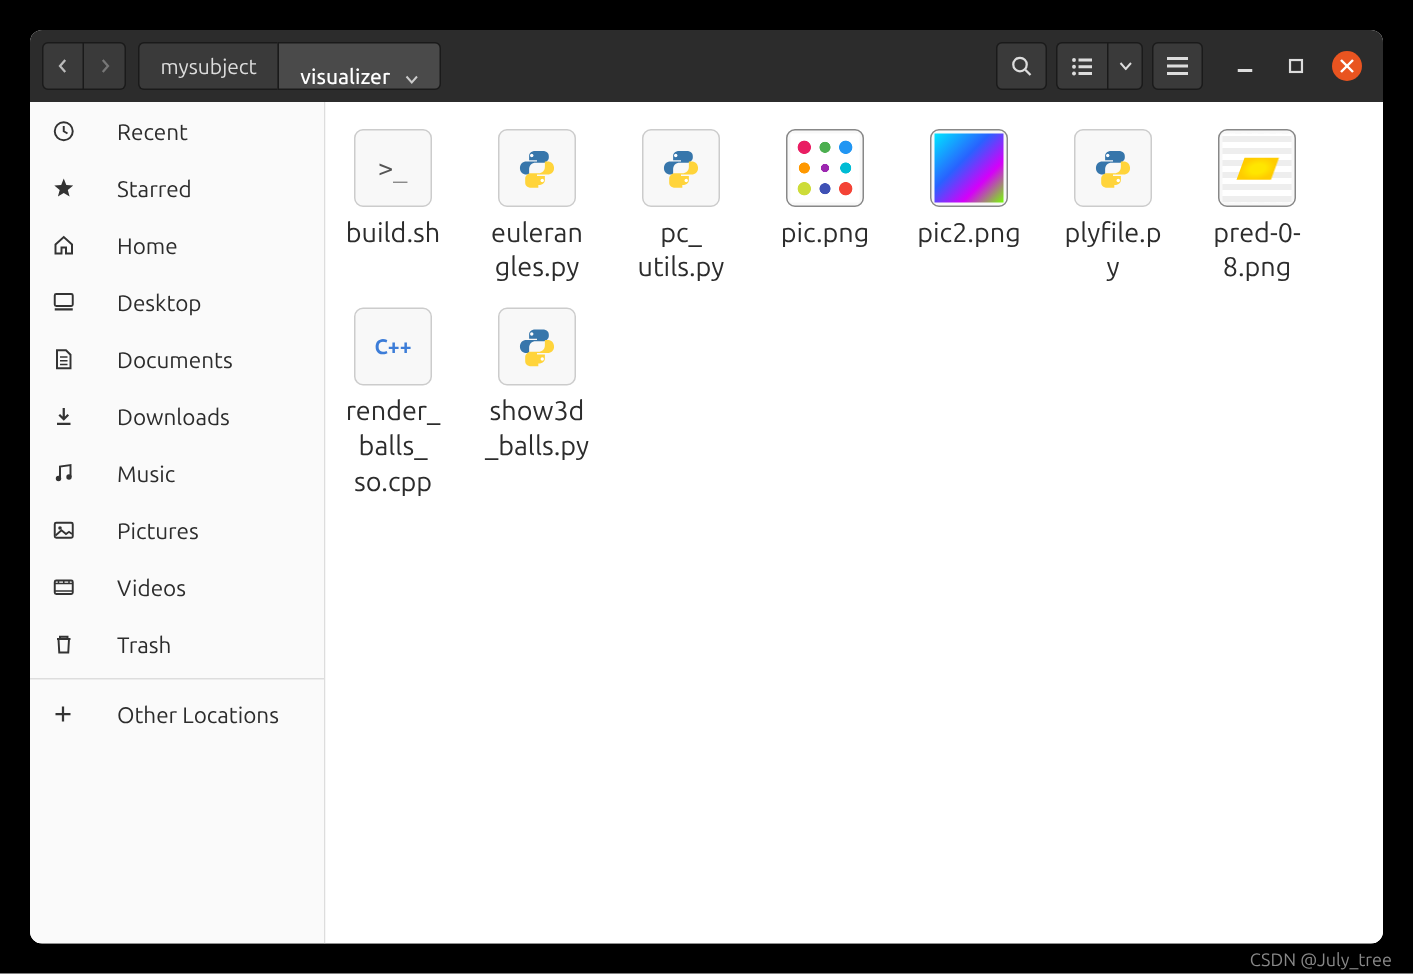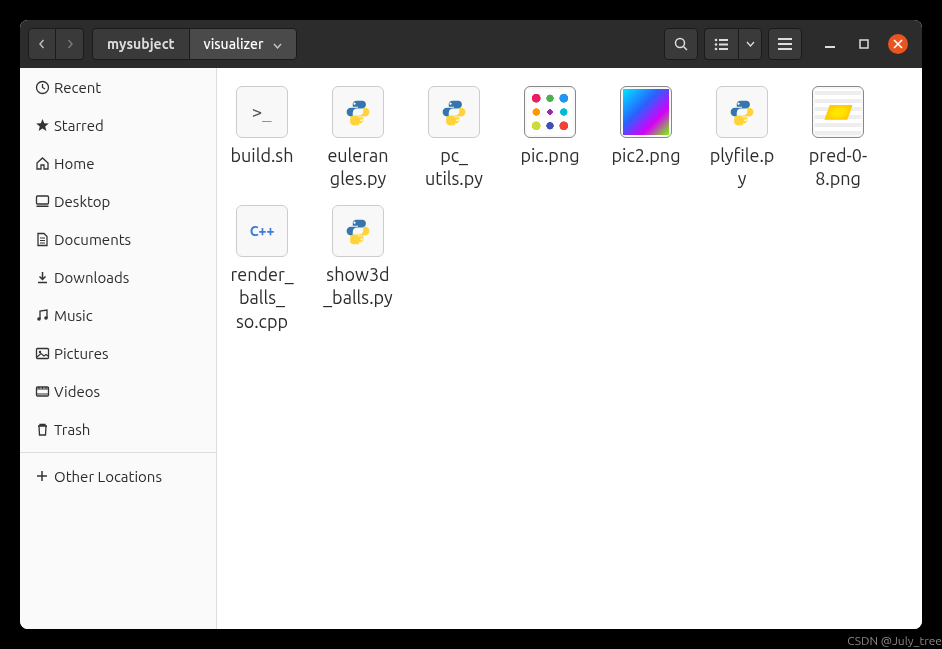--- a/index.html
+++ b/index.html
@@ -17,54 +17,54 @@
   width: 28px; height: 32px; background: #3a3a3a; border: 1px solid #1a1a1a;
   display: flex; align-items: center; justify-content: center; color: #888;
 }
 .nav-btn.left { border-radius: 4px 0 0 4px; }
 .nav-btn.right { border-radius: 0 4px 4px 0; border-left: none; }
 .pathbar { display: flex; flex: 1; }
 .path-seg {
   background: #3a3a3a; border: 1px solid #1a1a1a; height: 32px; padding: 0 14px;
   display: flex; align-items: center; color: #ddd; font-size: 14px; border-right: none;
 }
-.path-seg:first-child { border-radius: 4px 0 0 4px; font-weight: bold; }
-.path-seg:last-child { border-radius: 0 4px 4px 0; border-right: 1px solid #1a1a1a; }
+.path-seg:first-child { border-radius: 4px 0 0 4px; }
+.path-seg:last-child { border-radius: 0 4px 4px 0; border-right: 1px solid #1a1a1a; align-items: flex-end; }
 .path-seg.active { background: #4a4a4a; color: #fff; font-weight: 500; }
 .path-seg .chev { margin-left: 10px; color: #bbb; }
 .hdr-spacer { flex: 1; }
 .hdr-btn {
   width: 34px; height: 32px; background: #3a3a3a; border: 1px solid #1a1a1a; border-radius: 4px;
   display: flex; align-items: center; justify-content: center; color: #ddd; margin-left: 6px;
 }
 .hdr-btn-grp { display: flex; margin-left: 6px; }
 .hdr-btn-grp .hdr-btn { margin-left: 0; border-radius: 0; border-right: none; }
 .hdr-btn-grp .hdr-btn:first-child { border-radius: 4px 0 0 4px; }
 .hdr-btn-grp .hdr-btn:last-child { border-radius: 0 4px 4px 0; border-right: 1px solid #1a1a1a; width: 24px; }
 .win-ctrls { display: flex; gap: 14px; margin-left: 18px; margin-right: 6px; align-items: center; }
 .win-ctrl { width: 20px; height: 20px; display: flex; align-items: center; justify-content: center; color: #ddd; border-radius: 50%; }
 .win-close { background: #e95420; color: #fff; }
 .body { flex: 1; display: flex; overflow: hidden; }
 .sidebar { width: 197px; background: #fafafa; border-right: 1px solid #ddd; display: flex; flex-direction: column; }
-.sb-item { height: 38px; display: flex; align-items: center; padding: 0 14px; gap: 4px; color: #2c2c2c; font-size: 15px; }
+.sb-item { height: 38px; display: flex; align-items: center; padding: 0 14px; gap: 28px; color: #2c2c2c; font-size: 15px; }
 .sb-item .ic { width: 16px; display: flex; justify-content: center; color: #333; }
 .sb-sep { height: 1px; background: #ddd; margin: 4px 0; }
 .content { flex: 1; background: #fff; padding: 18px 10px; display: flex; flex-wrap: wrap; align-content: flex-start; gap: 0 26px; }
 .file-item { width: 70px; display: flex; flex-direction: column; align-items: center; margin-bottom: 14px; }
 .file-icon {
   width: 52px; height: 52px; border-radius: 6px; border: 1px solid #ccc; background: #f8f8f8;
   display: flex; align-items: center; justify-content: center; font-size: 13px; color: #666; overflow: hidden;
 }
 .file-icon.py { color: #fff; }
 .file-icon.py svg { width: 28px; height: 28px; }
 .file-icon.sh { font-family: monospace; font-size: 16px; color: #555; }
 .file-icon.cpp { color: #3d7dd8; font-weight: 600; font-size: 14px; }
 .file-icon.img { border: 1px solid #888; padding: 2px; }
 .file-name { margin-top: 6px; font-size: 18px; color: #2c2c2c; text-align: center; line-height: 1.3; word-break: break-word; }
-.watermark { position: absolute; bottom: 2px; right: 0; color: #888; font-size: 12px; }
+.watermark { position: absolute; bottom: 2px; right: 14px; color: #888; font-size: 12px; }
 .thumb1 { width: 100%; height: 100%; background:
   radial-gradient(circle at 20% 20%, #e91e63 8%, transparent 9%),
   radial-gradient(circle at 50% 20%, #4caf50 8%, transparent 9%),
   radial-gradient(circle at 80% 20%, #2196f3 8%, transparent 9%),
   radial-gradient(circle at 20% 50%, #ff9800 8%, transparent 9%),
   radial-gradient(circle at 50% 50%, #9c27b0 8%, transparent 9%),
   radial-gradient(circle at 80% 50%, #00bcd4 8%, transparent 9%),
   radial-gradient(circle at 20% 80%, #cddc39 8%, transparent 9%),
   radial-gradient(circle at 50% 80%, #3f51b5 8%, transparent 9%),
   radial-gradient(circle at 80% 80%, #f44336 8%, transparent 9%),

